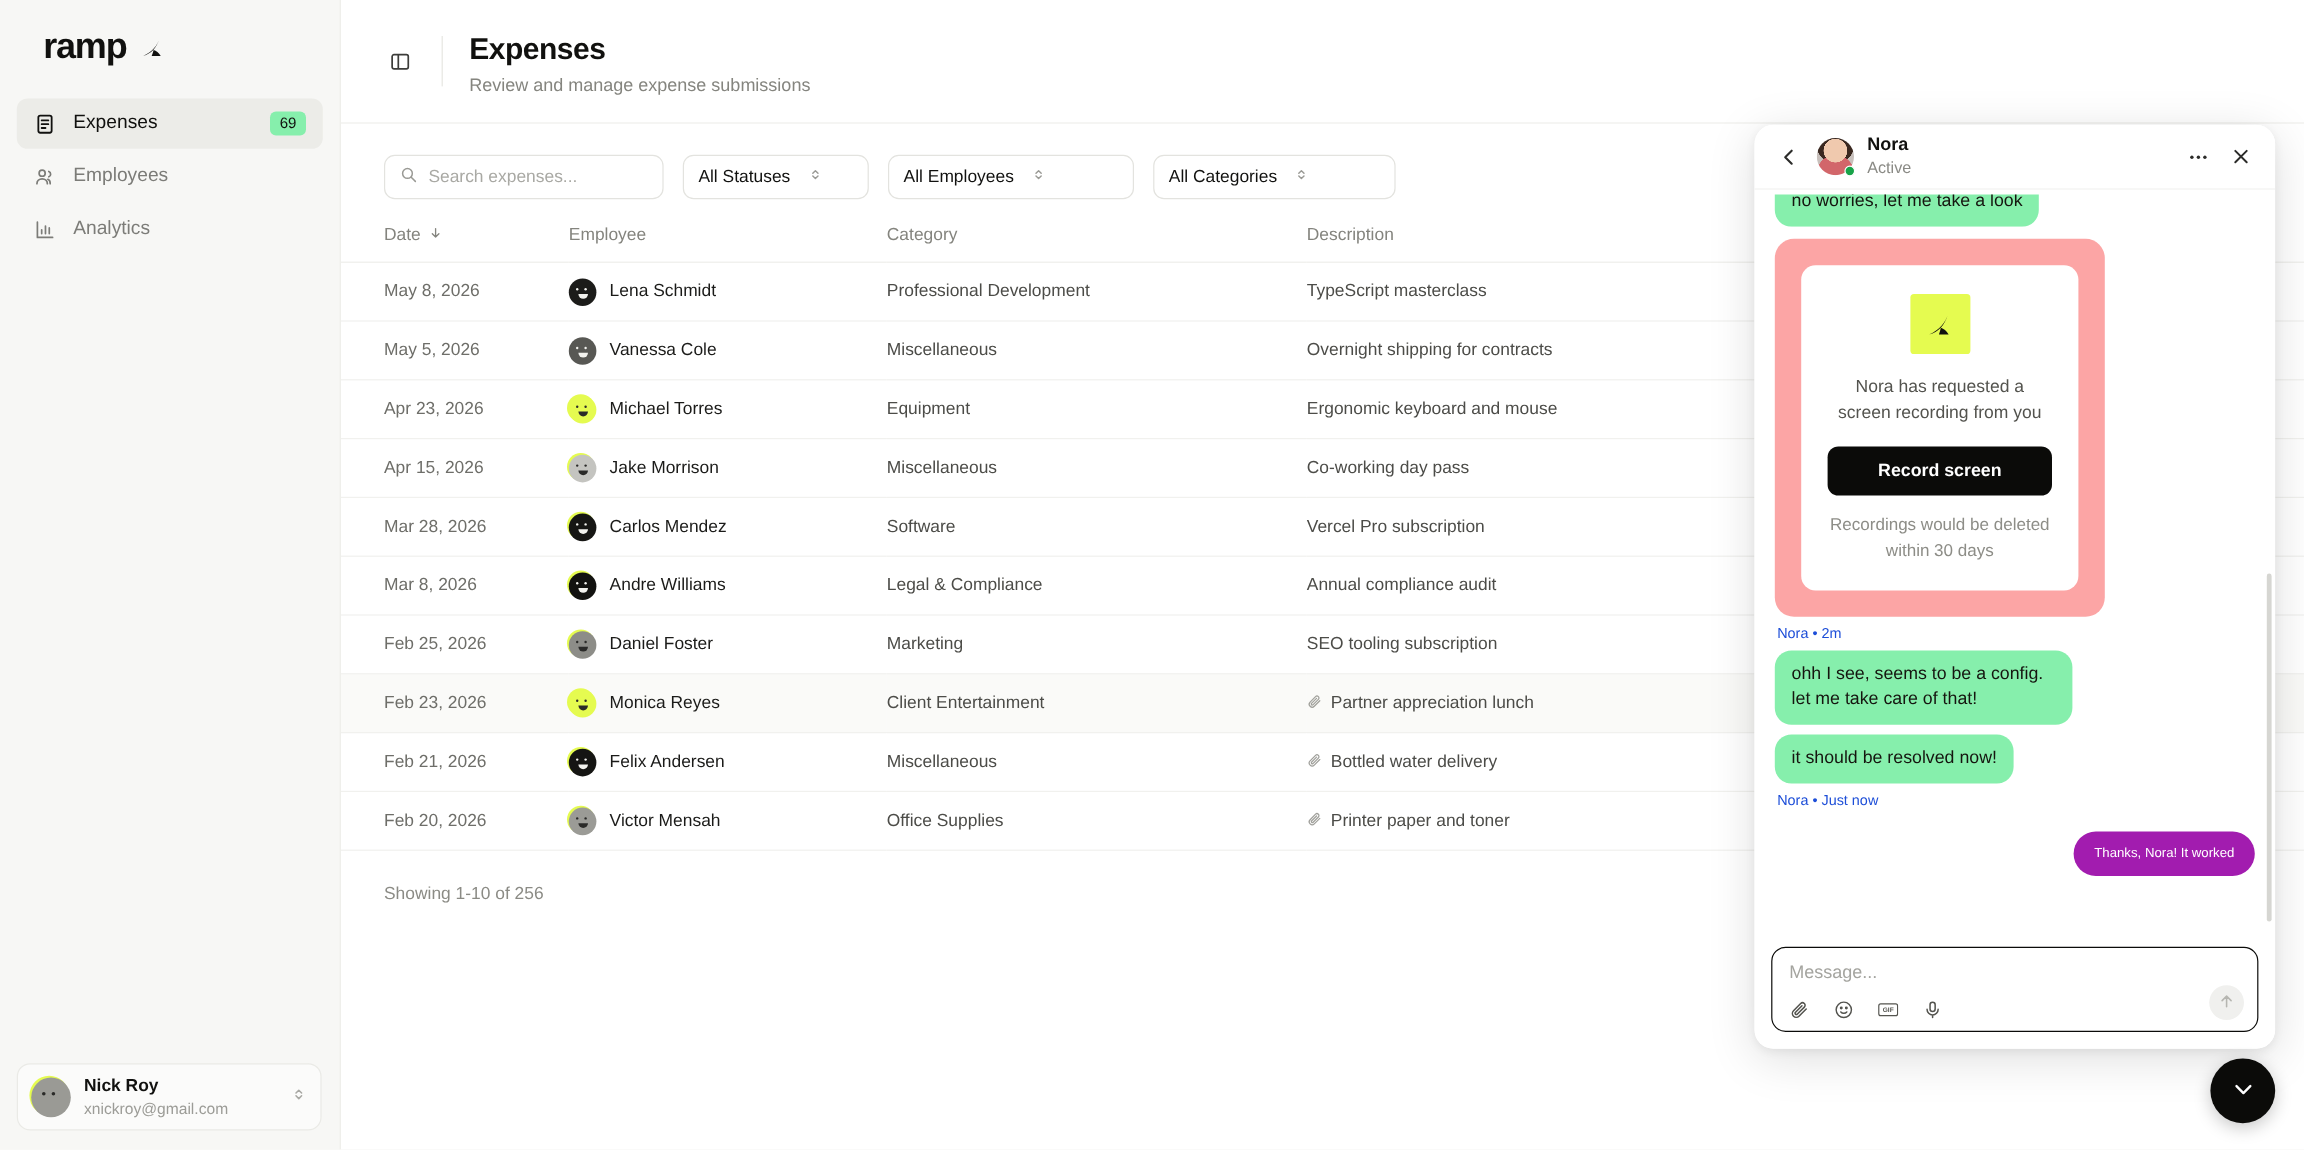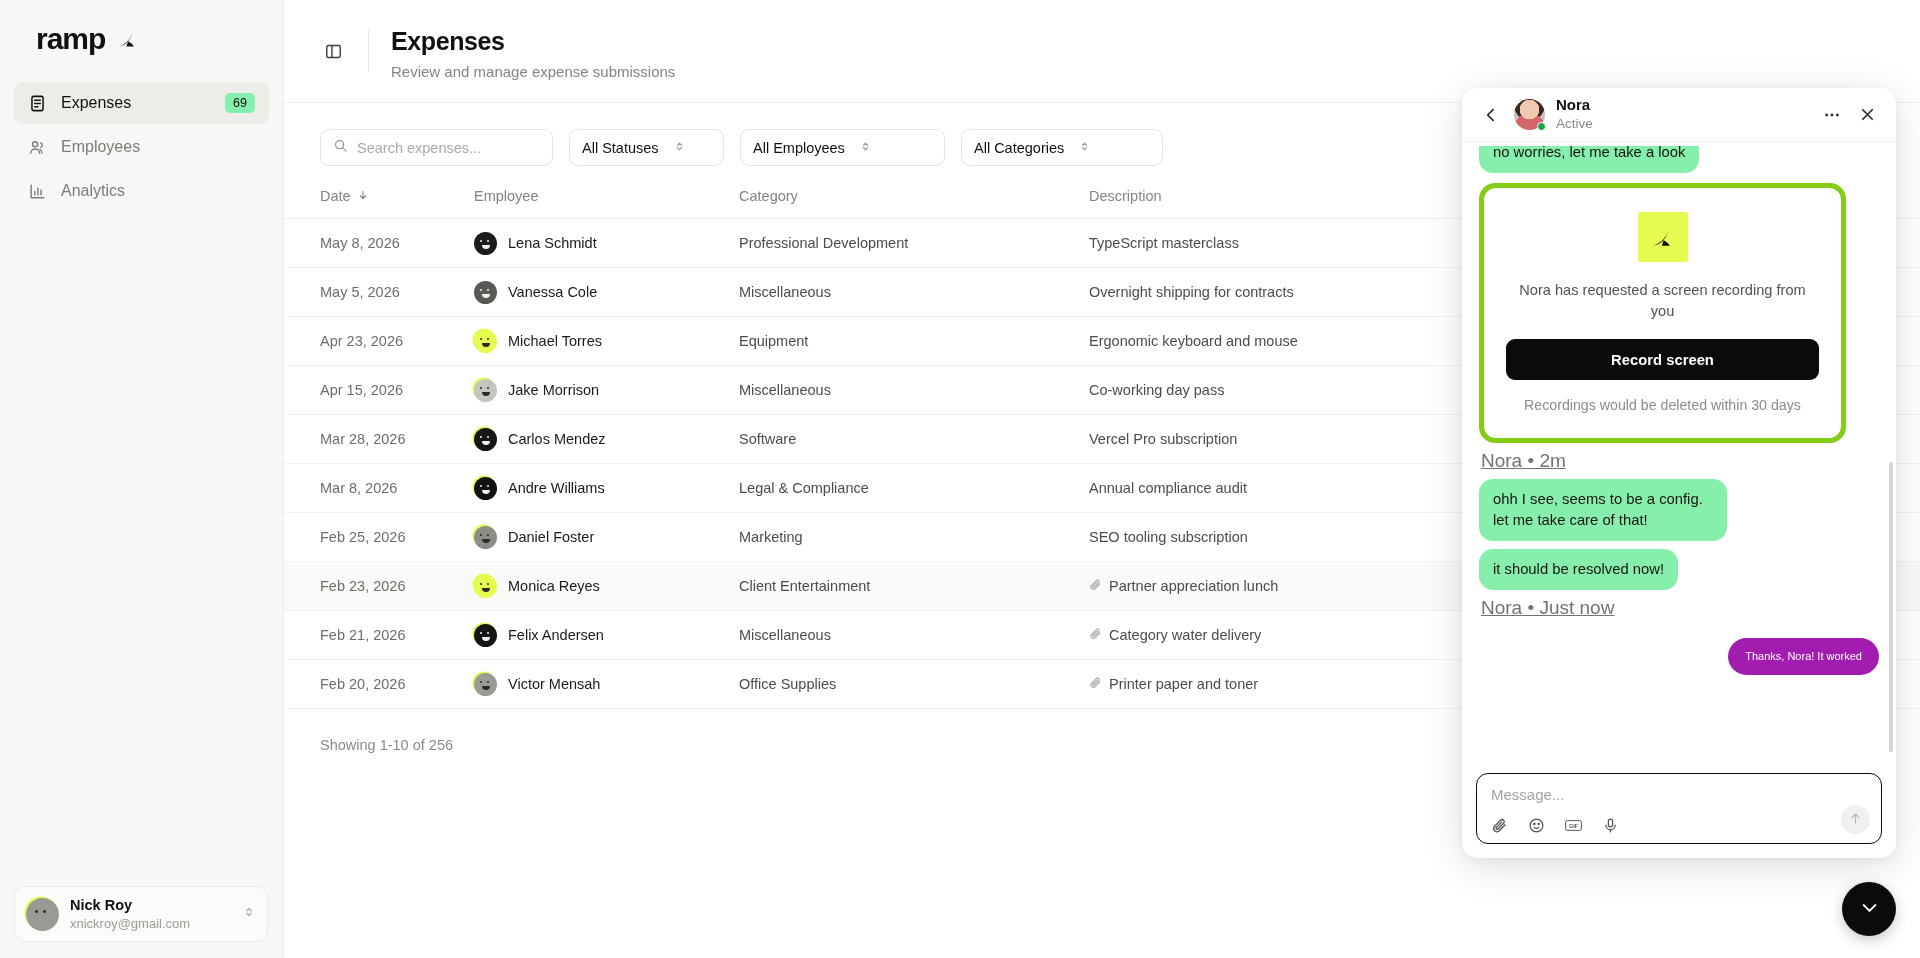--- a/index.html
+++ b/index.html
@@ -148,21 +148,21 @@
   }
   .av.dark .mouth { background:#f2f2ee; }
   .av.light .mouth { background:#2a2a28; }
   .emp-name { color: #1b1b19; }
   .desc-cell { display: flex; align-items: center; gap: 7px; color: #4c4c48; }
   .clip { width: 13px; height: 13px; color: #a0a09b; flex-shrink: 0; }
   .showing { font-size: 14.5px; color: #8b8b85; padding: 28px 0 0 36px; }
 
   
   .chat-panel {
-    position: absolute; right: 24px; top: 88px;
+    position: absolute; right: 24px; top: 104px;
     width: 434px; height: 770px;
     background: #fff; border-radius: 16px;
     box-shadow: 0 8px 40px rgba(0,0,0,.13), 0 2px 8px rgba(0,0,0,.06);
     display: flex; flex-direction: column; overflow: hidden;
   }
   .chat-head {
     height: 54px; display: flex; align-items: center; gap: 11px;
     padding: 0 17px; background: #fff; flex-shrink: 0;
     border-bottom: 1px solid #f2f2f0; position: relative; z-index: 3;
   }
@@ -195,26 +195,26 @@
     background: #86efac; color: #15150f;
     border-radius: 14px; padding: 10px 14px;
     font-size: 14.8px; line-height: 1.42;
   }
   .bub-out {
     align-self: flex-end; max-width: 252px;
     background: #a21caf; color: #fff;
     border-radius: 20px; padding: 11px 17px;
     font-size: 11px; line-height: 1.4;
   }
-  .stamp { font-size: 19px; color: #737373; margin: 7px 0 7px 2px; align-self: flex-start; text-decoration: underline; }
+  .stamp { font-size: 12px; color: #1d4ed8; margin: 7px 0 7px 2px; align-self: flex-start; }
   .msg-clip { margin: 0 -17px; overflow: hidden; }
 
   .rec-outer {
-    align-self: flex-start; background: #84cc16;
-    border-radius: 16px; padding: 5px; margin: 10px 0 0 0; width: 367px;
+    align-self: flex-start; background: #fca5a5;
+    border-radius: 16px; padding: 22px; margin: 10px 0 0 0; width: 275px;
   }
   .rec-card {
     background: #fff; border-radius: 12px;
     padding: 20px 22px 22px 22px; text-align: center;
   }
   .rec-logo {
     width: 50px; height: 50px; background: #e5fb50;
     border-radius: 3px; margin: 4px auto 18px auto;
     display: flex; align-items: center; justify-content: center;
   }
@@ -543,21 +543,21 @@
                   </span>
                   <span class="emp-name">Felix Andersen</span>
                 </div>
               </td>
               <td>Miscellaneous</td>
               <td>
                 <div class="desc-cell">
                   <span><svg class="clip" viewBox="0 0 24 24" fill="none" stroke="currentColor" stroke-width="1.9" stroke-linecap="round" stroke-linejoin="round">
                       <path d="M20 11l-8.5 8.5a4.5 4.5 0 01-6.4-6.4L13.5 4.6a3 3 0 014.3 4.3l-8.4 8.4a1.6 1.6 0 01-2.2-2.2l7.8-7.8"></path>
                     </svg></span>
-                  <span>Category water delivery</span>
+                  <span>Bottled water delivery</span>
                 </div>
               </td>
             </tr>
             <tr class="row">
               <td class="c-date">Feb 20, 2026</td>
               <td>
                 <div class="emp-cell">
                   <span class="av light" style="background: rgb(155, 155, 150); box-shadow: rgb(229, 251, 80) -1.5px -1.5px 0px 0px;">
                     <span class="mouth"></span>
                   </span>

